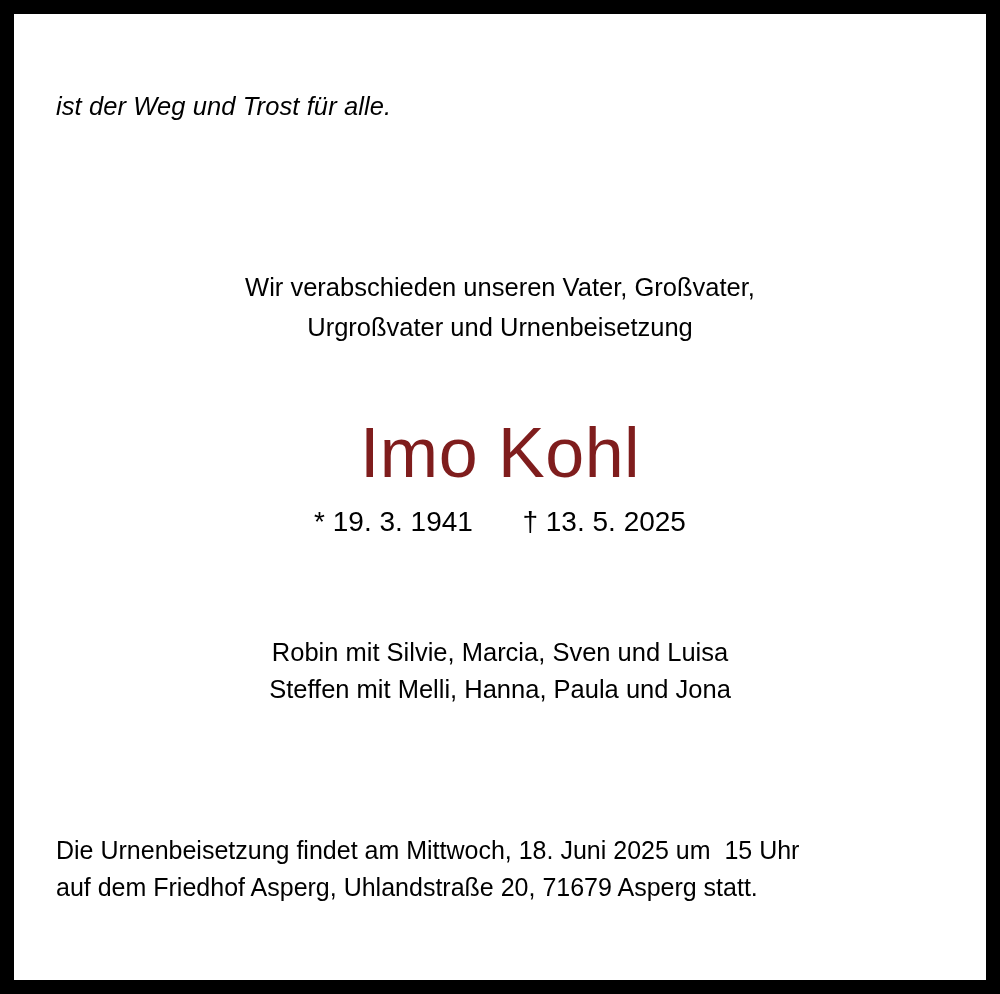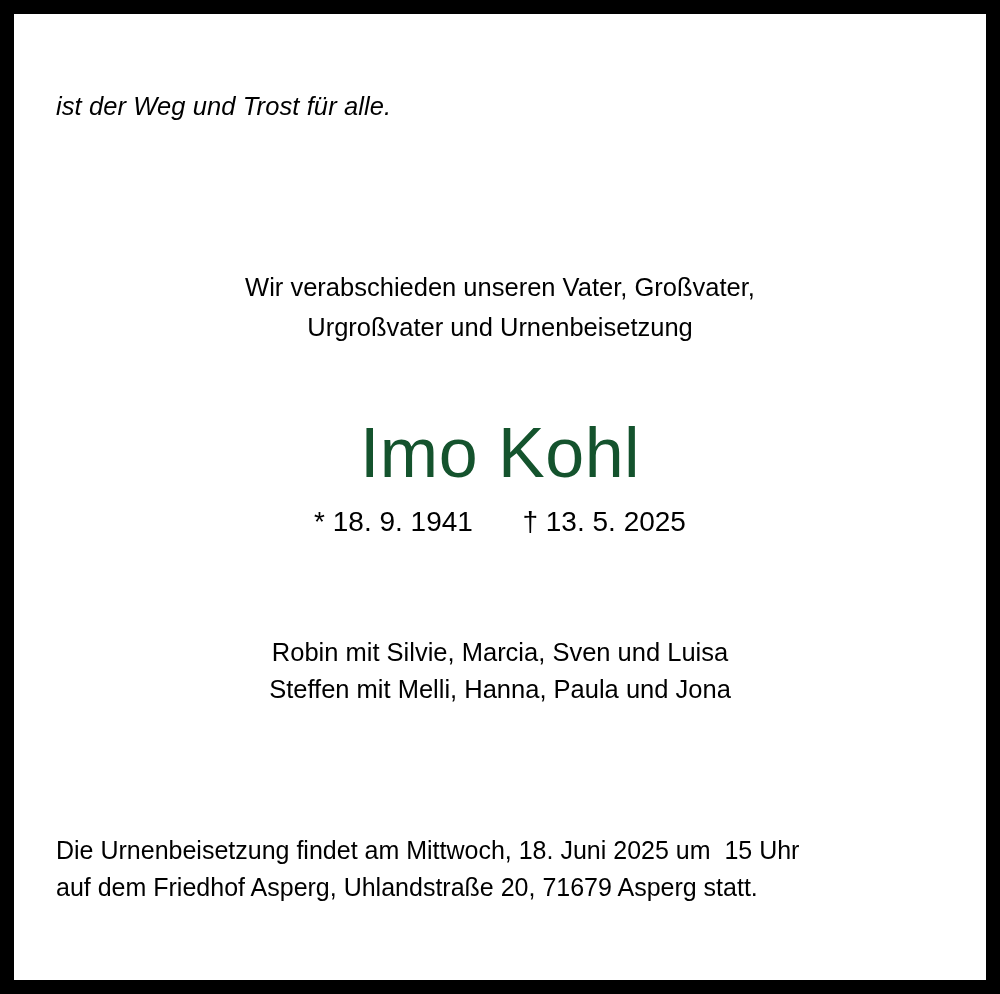--- a/index.html
+++ b/index.html
@@ -51,21 +51,21 @@
     margin-top: 25px;
   }
   .name {
     position: absolute;
     left: 0;
     top: 400px;
     width: 100%;
     text-align: center;
     font-size: 70px;
     line-height: 78px;
-    color: #14532d;
+    color: #7f1d1d;
     letter-spacing: 0.5px;
   }
   .dates {
     position: absolute;
     left: 0;
     top: 490px;
     width: 100%;
     text-align: center;
     font-size: 28px;
     line-height: 36px;
@@ -111,21 +111,21 @@
 
     <div class="dedication">
       <span class="line">Wir verabschieden unseren Vater, Großvater,</span>
       <span class="line">Urgroßvater und Urnenbeisetzung</span>
     </div>
 
     <div class="name">Imo Kohl</div>
 
     <div class="dates">
       <span>*</span>
-      <span>18. 9. 1941</span>
+      <span>19. 3. 1941</span>
       <span class="sep"></span>
       <span>†</span>
       <span>13. 5. 2025</span>
     </div>
 
     <div class="family">
       <span class="line">Robin mit Silvie, Marcia, Sven und Luisa</span>
       <span class="line">Steffen mit Melli, Hanna, Paula und Jona</span>
     </div>
 

